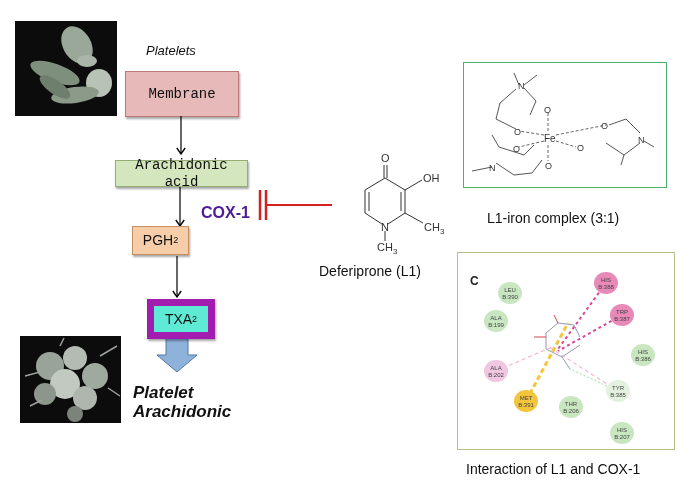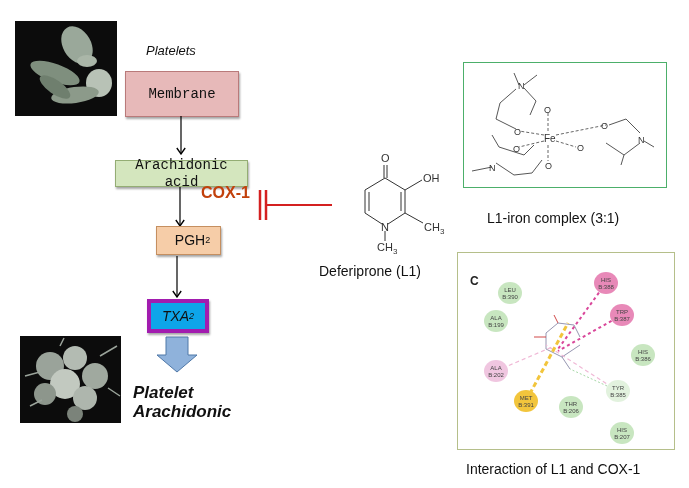--- a/index.html
+++ b/index.html
@@ -3,21 +3,21 @@
 <meta charset="utf-8">
 <style>
   html,body{margin:0;padding:0;background:#fff;}
   body{width:689px;height:488px;position:relative;overflow:hidden;font-family:"Liberation Sans",sans-serif;color:#111;}
   .abs{position:absolute;}
   .photo{background:#0c0c0c;overflow:hidden;}
   .box{position:absolute;display:flex;align-items:center;justify-content:center;text-align:center;font-size:14px;line-height:17px;box-shadow:1px 2px 2px rgba(0,0,0,0.35);}
   .pink{background:#e7b9b9;border:1px solid #b97a7a;font-family:Liberation Mono, monospace;}
   .green{background:#d4e6be;border:1px solid #94ad74;}
   .orange{background:#f6cda8;border:1px solid #c58f60;}
-  .blue{background:#0ea5e9;border:4px solid #a21caf;font-style:italic;}
+  .blue{background:#5eead4;border:7px solid #a21caf;}
   .italic{font-style:italic;}
   .caption{font-size:14px;}
   svg text{font-family:"Liberation Sans",sans-serif;}
 </style>
 </head>
 <body>
 
 <div class="abs photo" style="left:15px;top:21px;width:102px;height:95px;">
   <svg width="102" height="95">
     <ellipse cx="62" cy="24" rx="14" ry="20" fill="#9aa89a" transform="rotate(-30 62 24)"></ellipse>
@@ -47,23 +47,23 @@
 
   <line x1="260" y1="190" x2="260" y2="220" stroke="#d42020" stroke-width="2.5"></line>
   <line x1="266" y1="190" x2="266" y2="220" stroke="#d42020" stroke-width="2.5"></line>
   <line x1="266" y1="205" x2="332" y2="205" stroke="#d42020" stroke-width="2"></line>
 
   <path d="M166,337 L188,337 L188,355 L197,355 L177,372 L157,355 L166,355 Z" fill="#8fb2db" stroke="#4f78a8" stroke-width="1"></path>
 </svg>
 
 <div class="box green" style="left:115px;top:160px;width:131px;height:25px;font-family:Liberation Mono, monospace;">Arachidonic acid</div>
 
-<div class="abs" style="left:201px;top:184px;font-size:16px;font-weight:bold;color:#c2410c;">COX-1</div>
-
-<div class="box orange" style="left:156px;top:226px;width:55px;height:27px;padding-left:8px;">
+<div class="abs" style="left:201px;top:204px;font-size:16px;font-weight:bold;color:#4c1d95;">COX-1</div>
+
+<div class="box orange" style="left:132px;top:226px;width:55px;height:27px;">
   <span>PGH</span>
     <sub style="font-size:9px;">2</sub>
 </div>
 
 <div class="box blue" style="left:147px;top:299px;width:54px;height:26px;">
   <span>TXA</span>
     <sub style="font-size:9px;">2</sub>
 </div>
 
 <div class="abs photo" style="left:20px;top:336px;width:101px;height:87px;">

